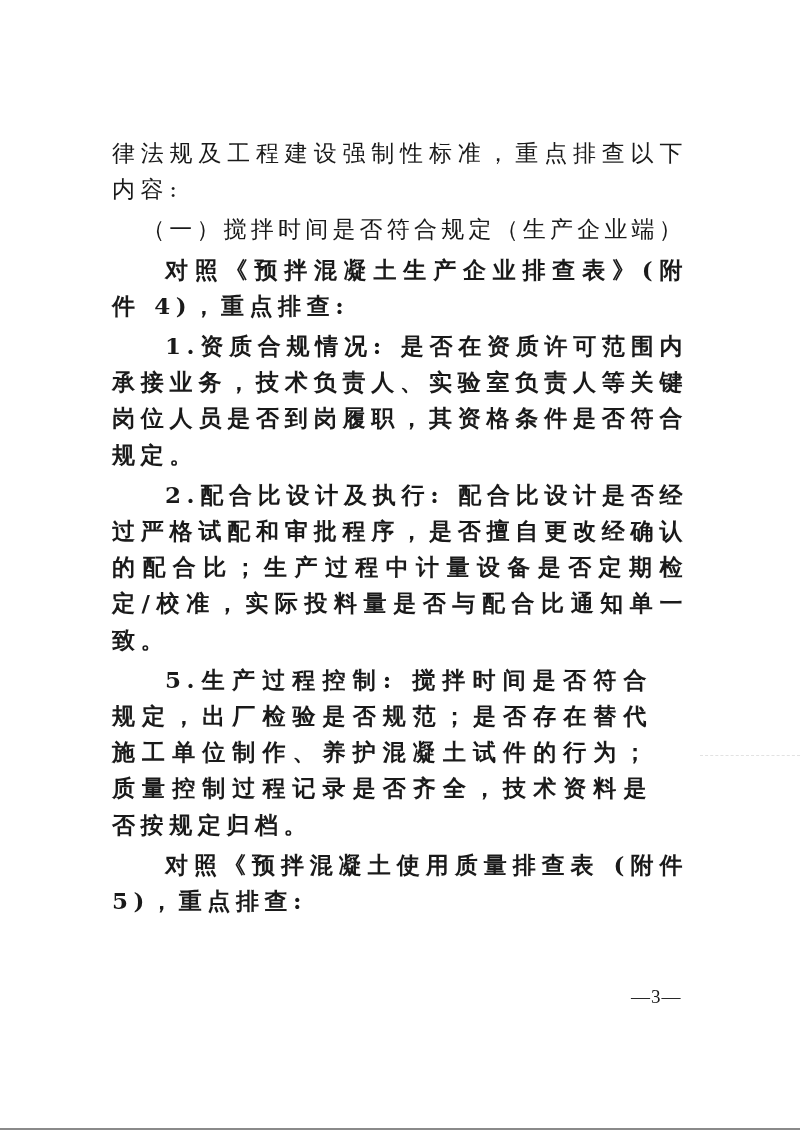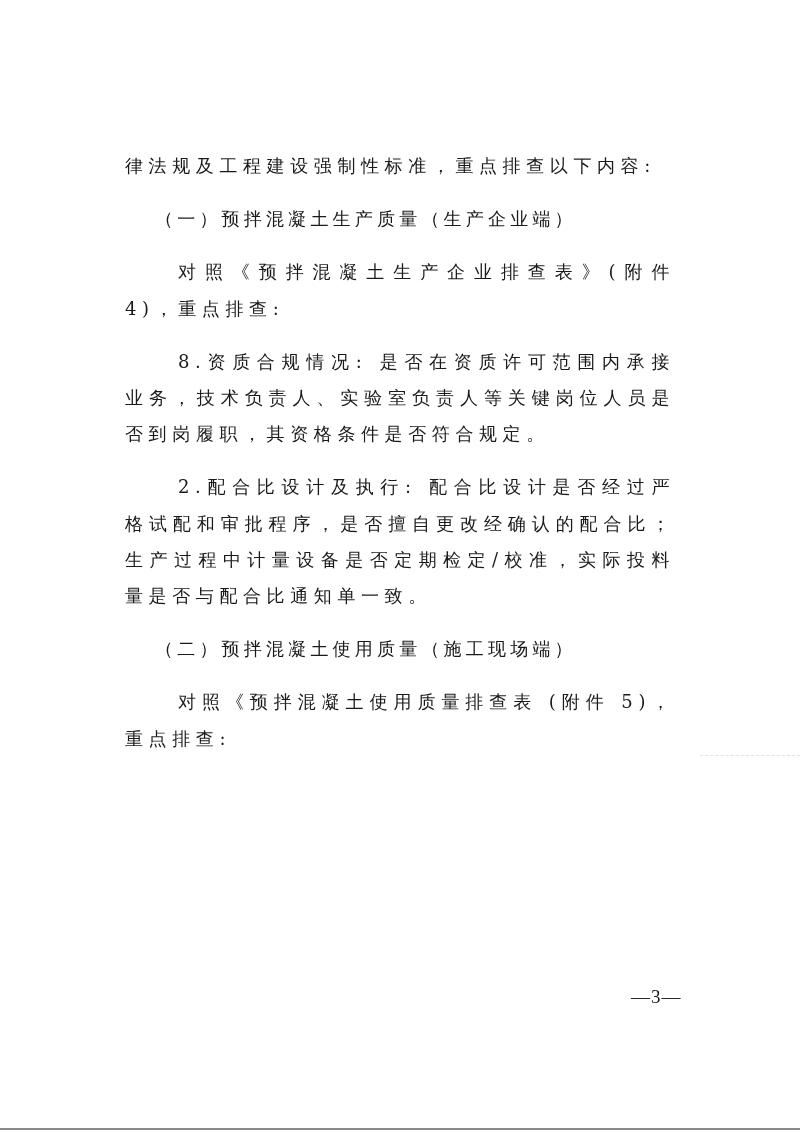--- a/index.html
+++ b/index.html
@@ -22,30 +22,31 @@
       height: 1132px;
       background: #ffffff;
     }
     .body-text {
       position: absolute;
       left: 108px;
       top: 131px;
       width: 584px;
     }
     .para {
-      margin: 17px;
-      font-size: 18px;
+      margin: 4px;
+      font-size: 23px;
       line-height: 36.2px;
       letter-spacing: 5.6px;
       text-align: justify;
       text-align-last: left;
       word-break: break-all;
     }
     .para.indent {
       text-indent: 53px;
+      font-weight: bold;
     }
     .para.heading {
       text-indent: 30px;
       letter-spacing: 4.2px;
     }
     .para.short {
       width: 540px;
     }
     .page-number {
       position: absolute;
@@ -73,25 +74,25 @@
       border-top: 1px dashed #e2e2e2;
     }
   </style>
 </head>
 <body>
 
 <div class="page">
 
   <div class="body-text">
     <p class="para">律法规及工程建设强制性标准，重点排查以下内容:</p>
-    <p class="para heading">（一）预拌混凝土生产质量（生产企业端）</p>
+    <p class="para heading">（一）搅拌时间是否符合规定（生产企业端）</p>
     <p class="para indent">对照《预拌混凝土生产企业排查表》(附件 4)，重点排查:</p>
-    <p class="para indent">8.资质合规情况: 是否在资质许可范围内承接业务，技术负责人、实验室负责人等关键岗位人员是否到岗履职，其资格条件是否符合规定。</p>
+    <p class="para indent">1.资质合规情况: 是否在资质许可范围内承接业务，技术负责人、实验室负责人等关键岗位人员是否到岗履职，其资格条件是否符合规定。</p>
     <p class="para indent">2.配合比设计及执行: 配合比设计是否经过严格试配和审批程序，是否擅自更改经确认的配合比；生产过程中计量设备是否定期检定/校准，实际投料量是否与配合比通知单一致。</p>
-    <p class="para heading">（二）预拌混凝土使用质量（施工现场端）</p>
+    <p class="para indent short">5.生产过程控制: 搅拌时间是否符合规定，出厂检验是否规范；是否存在替代施工单位制作、养护混凝土试件的行为；质量控制过程记录是否齐全，技术资料是否按规定归档。</p>
     <p class="para indent">对照《预拌混凝土使用质量排查表 (附件 5)，重点排查:</p>
 
   </div>
 
   <div class="scan-dash"></div>
 
   <div class="page-number">—3—</div>
 
   <div class="bottom-rule"></div>
 </div>

